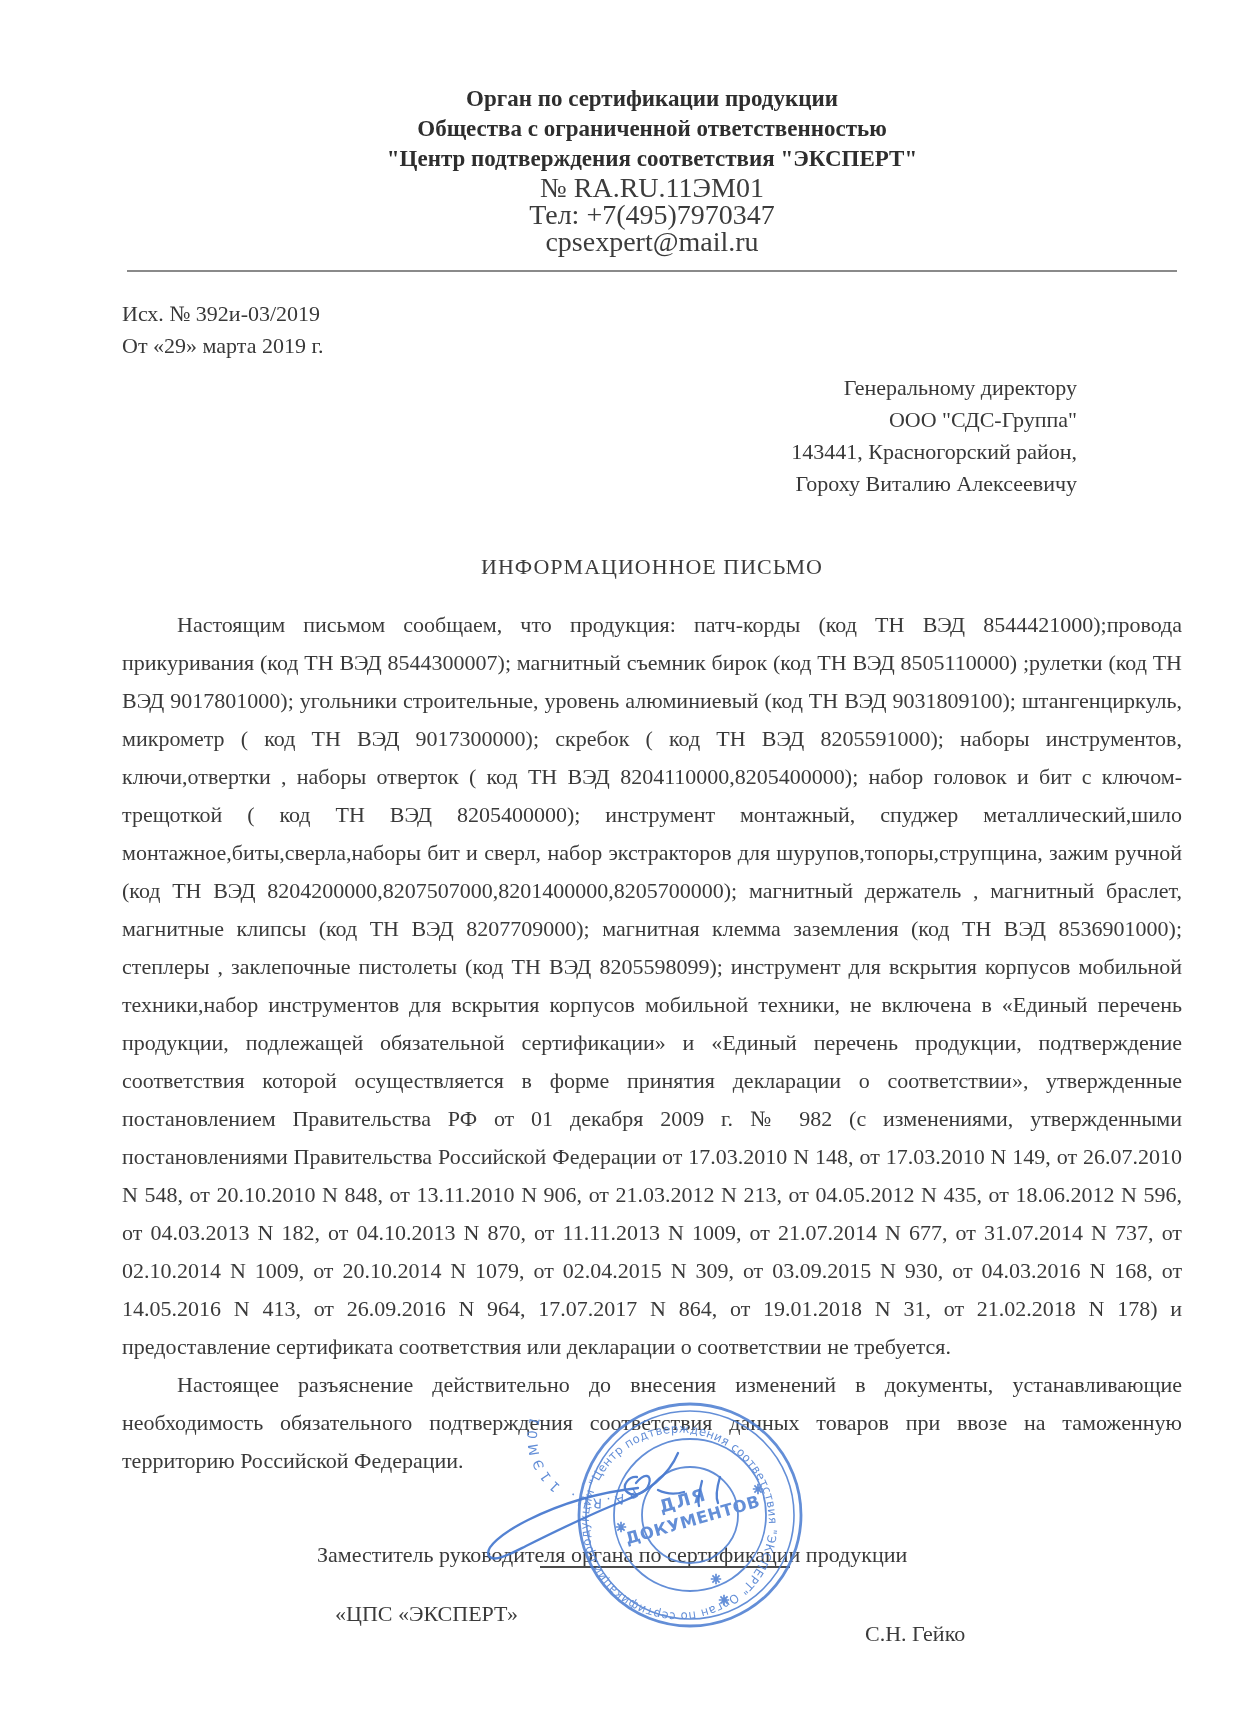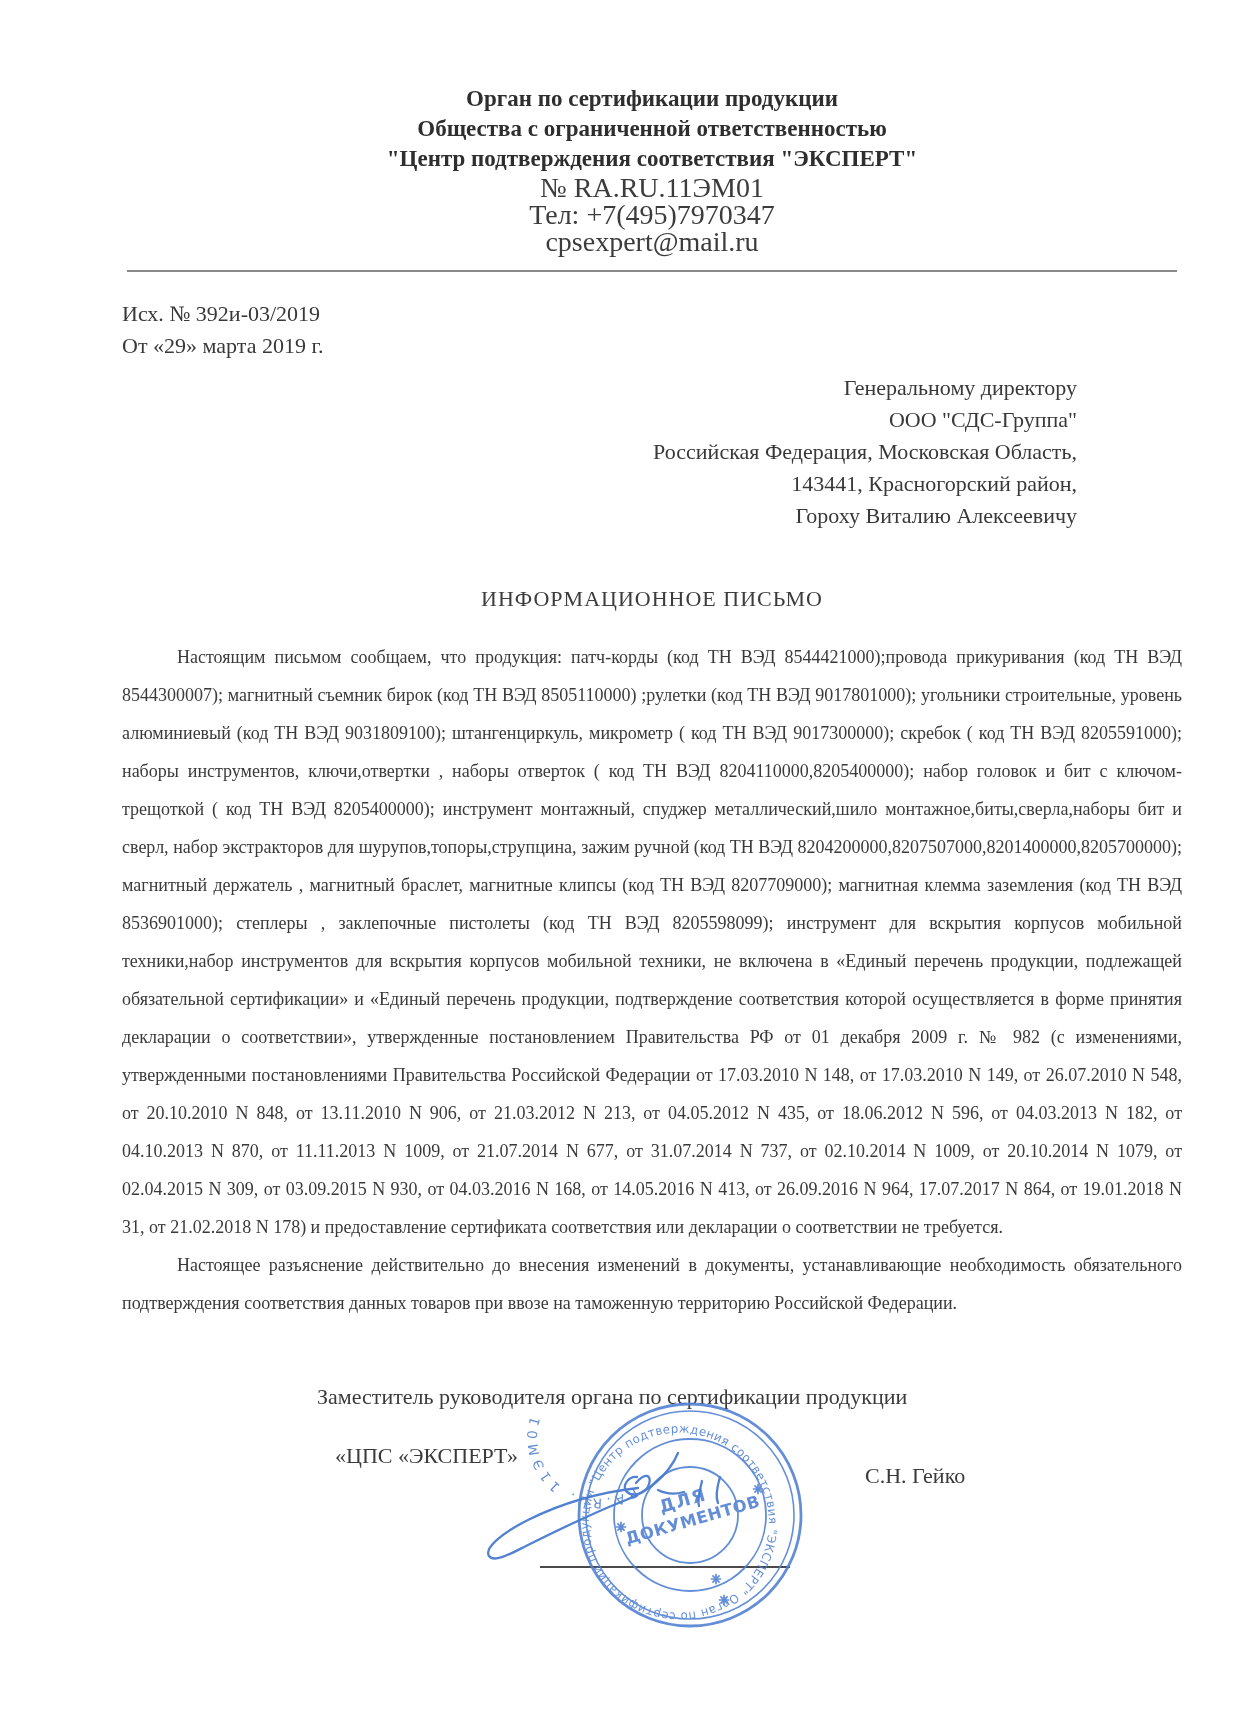--- a/index.html
+++ b/index.html
@@ -53,21 +53,21 @@
   .doc-title{
     margin-top:54px;
     text-align:center;
     font-size:22px;
     letter-spacing:1px;
     color:#3c3c3c;
   }
   
   .body-par{
     margin:0 90px;
-    font-size:18px;
+    font-size:22px;
     line-height:38px;
     text-align:justify;
     text-indent:55px;
     color:#3a3a3a;
   }
   .body-par.first{ margin-top:26px; }
   
   .position-line{
     margin:62px 0 0 285px;
     font-size:22px;
@@ -119,21 +119,20 @@
   <hr class="rule">
 
   <div class="ref-block">
     <div>Исх. № 392и-03/2019</div>
     <div>От «29» марта 2019 г.</div>
   </div>
 
   <div class="recipient">
     <div>Генеральному директору</div>
     <div>ООО "СДС-Группа"</div>
-    <div>Российская Федерация, Московская Область,</div>
     <div>143441, Красногорский район,</div>
     <div>Гороху Виталию Алексеевичу</div>
   </div>
 
   <div class="doc-title">ИНФОРМАЦИОННОЕ ПИСЬМО</div>
 
   <p class="body-par first">Настоящим письмом сообщаем, что продукция: патч-корды (код ТН ВЭД 8544421000);провода прикуривания (код ТН ВЭД 8544300007); магнитный съемник бирок (код ТН ВЭД 8505110000) ;рулетки (код ТН ВЭД 9017801000); угольники строительные, уровень алюминиевый (код ТН ВЭД 9031809100); штангенциркуль, микрометр ( код ТН ВЭД 9017300000); скребок ( код ТН ВЭД 8205591000); наборы инструментов, ключи,отвертки , наборы отверток ( код ТН ВЭД 8204110000,8205400000); набор головок и бит с ключом-трещоткой ( код ТН ВЭД 8205400000); инструмент монтажный, спуджер металлический,шило монтажное,биты,сверла,наборы бит и сверл, набор экстракторов для шурупов,топоры,струпцина, зажим ручной (код ТН ВЭД 8204200000,8207507000,8201400000,8205700000); магнитный держатель , магнитный браслет, магнитные клипсы (код ТН ВЭД 8207709000); магнитная клемма заземления (код ТН ВЭД 8536901000); степлеры , заклепочные пистолеты (код ТН ВЭД 8205598099); инструмент для вскрытия корпусов мобильной техники,набор инструментов для вскрытия корпусов мобильной техники, не включена в «Единый перечень продукции, подлежащей обязательной сертификации» и «Единый перечень продукции, подтверждение соответствия которой осуществляется в форме принятия декларации о соответствии», утвержденные постановлением Правительства РФ от 01 декабря 2009 г. № 982 (с изменениями, утвержденными постановлениями Правительства Российской Федерации от 17.03.2010 N 148, от 17.03.2010 N 149, от 26.07.2010 N 548, от 20.10.2010 N 848, от 13.11.2010 N 906, от 21.03.2012 N 213, от 04.05.2012 N 435, от 18.06.2012 N 596, от 04.03.2013 N 182, от 04.10.2013 N 870, от 11.11.2013 N 1009, от 21.07.2014 N 677, от 31.07.2014 N 737, от 02.10.2014 N 1009, от 20.10.2014 N 1079, от 02.04.2015 N 309, от 03.09.2015 N 930, от 04.03.2016 N 168, от 14.05.2016 N 413, от 26.09.2016 N 964, 17.07.2017 N 864, от 19.01.2018 N 31, от 21.02.2018 N 178) и предоставление сертификата соответствия или декларации о соответствии не требуется.</p>
   <p class="body-par">Настоящее разъяснение действительно до внесения изменений в документы, устанавливающие необходимость обязательного подтверждения соответствия данных товаров при ввозе на таможенную территорию Российской Федерации.</p>
 
   <div class="position-line">Заместитель руководителя органа по сертификации продукции</div>

